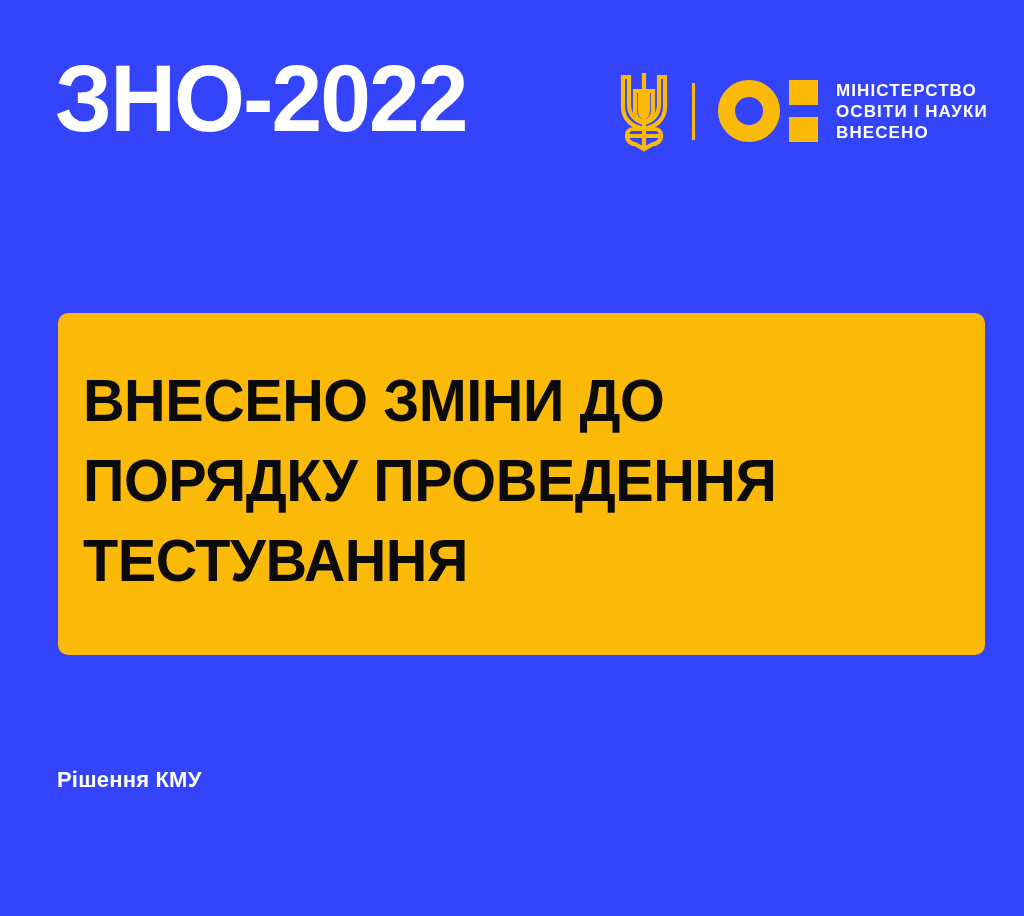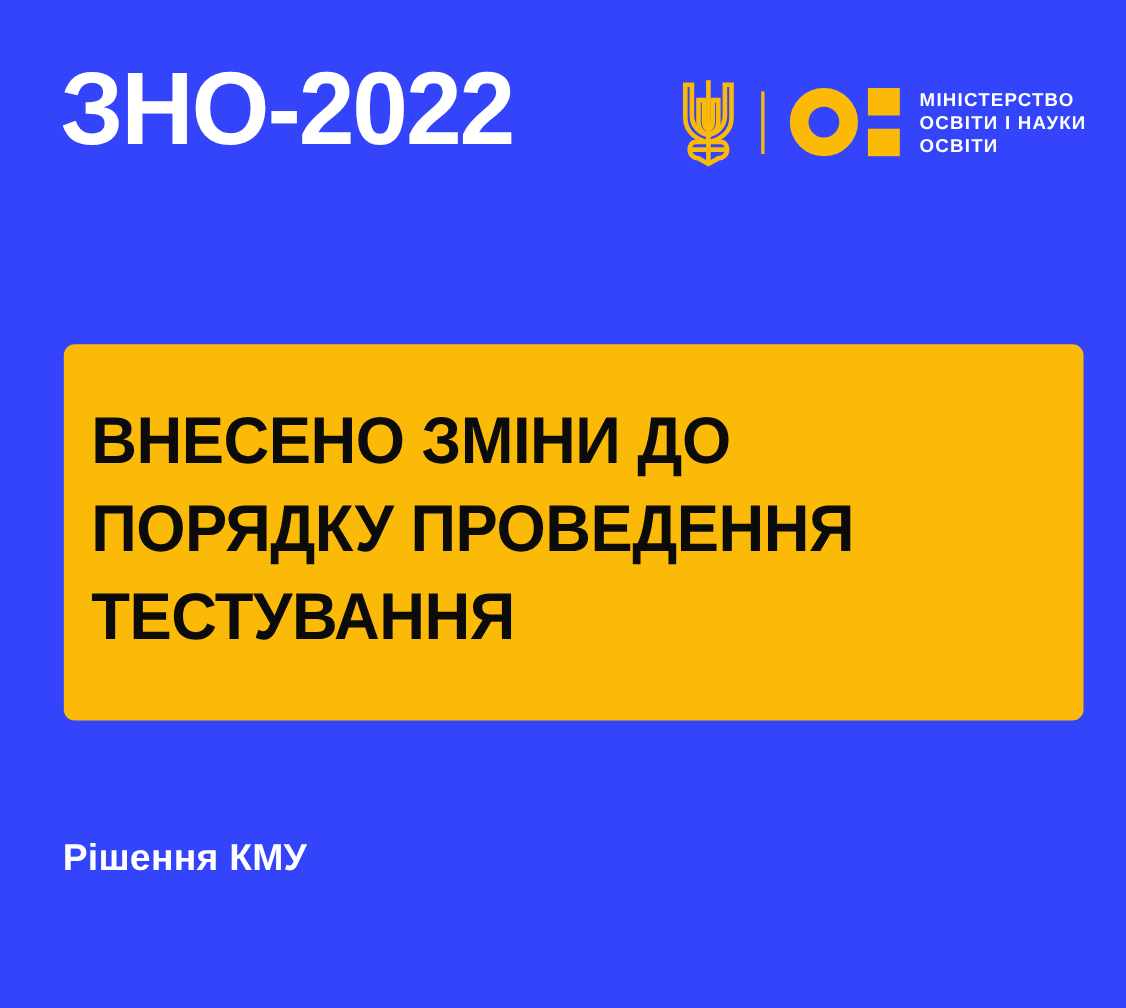--- a/index.html
+++ b/index.html
@@ -125,21 +125,21 @@
     transform-origin:left top;
   }
   .card-text span{display:block;}
 
   
   .footer-caption{
     position:absolute;
     left:57px; top:761px;
     color:#ffffff;
     font-weight:bold;
-    font-size:34px;
+    font-size:22px;
     line-height:38px;
     letter-spacing:0.2px;
     white-space:nowrap;
   }
 </style>
 </head>
 <body>
 
 <div class="poster">
 
@@ -166,21 +166,21 @@
 
       <div class="logo-mark">
         <div class="logo-ring"></div>
         <div class="logo-sq top"></div>
         <div class="logo-sq bottom"></div>
       </div>
 
       <div class="logo-text">
         <span>МІНІСТЕРСТВО</span>
         <span>ОСВІТИ І НАУКИ</span>
-        <span>ОСВІТИ</span>
+        <span>ВНЕСЕНО</span>
       </div>
 
     </div>
   </div>
 
   <div class="card">
     <div class="card-text">
       <span>ВНЕСЕНО ЗМІНИ ДО</span>
       <span>ПОРЯДКУ ПРОВЕДЕННЯ</span>
       <span>ТЕСТУВАННЯ</span>

